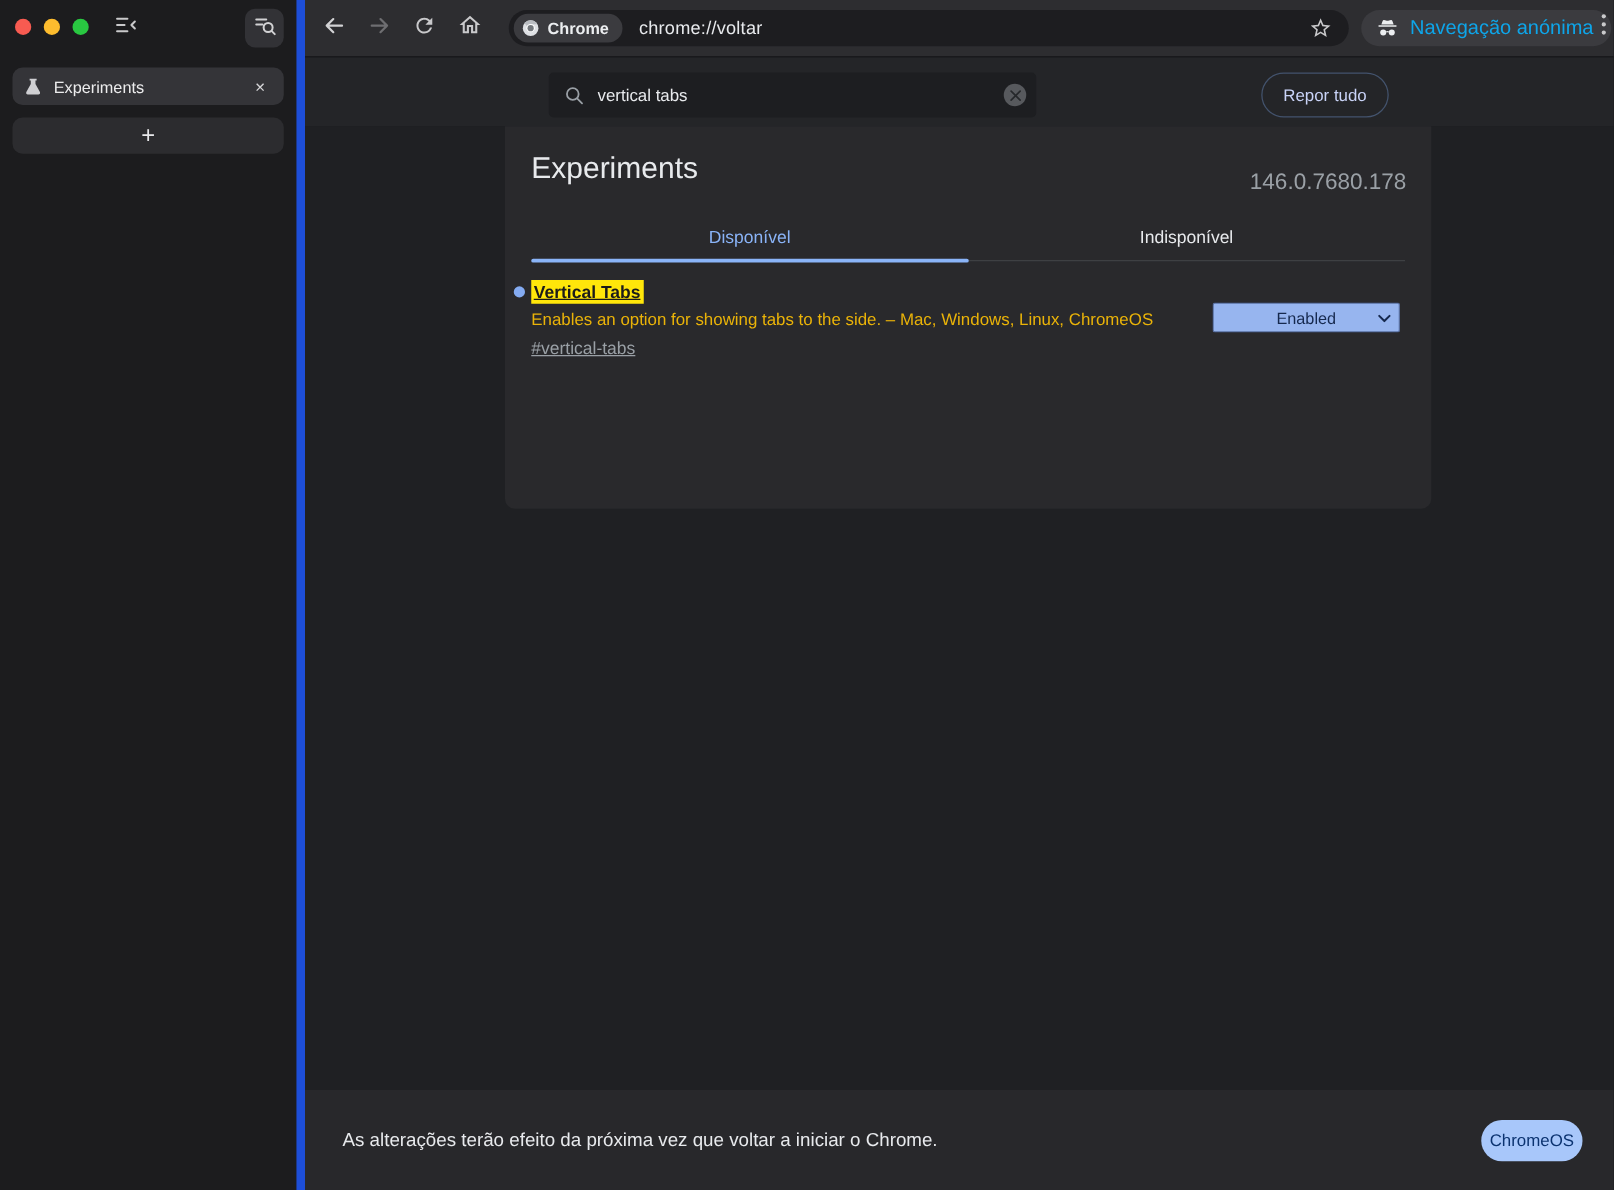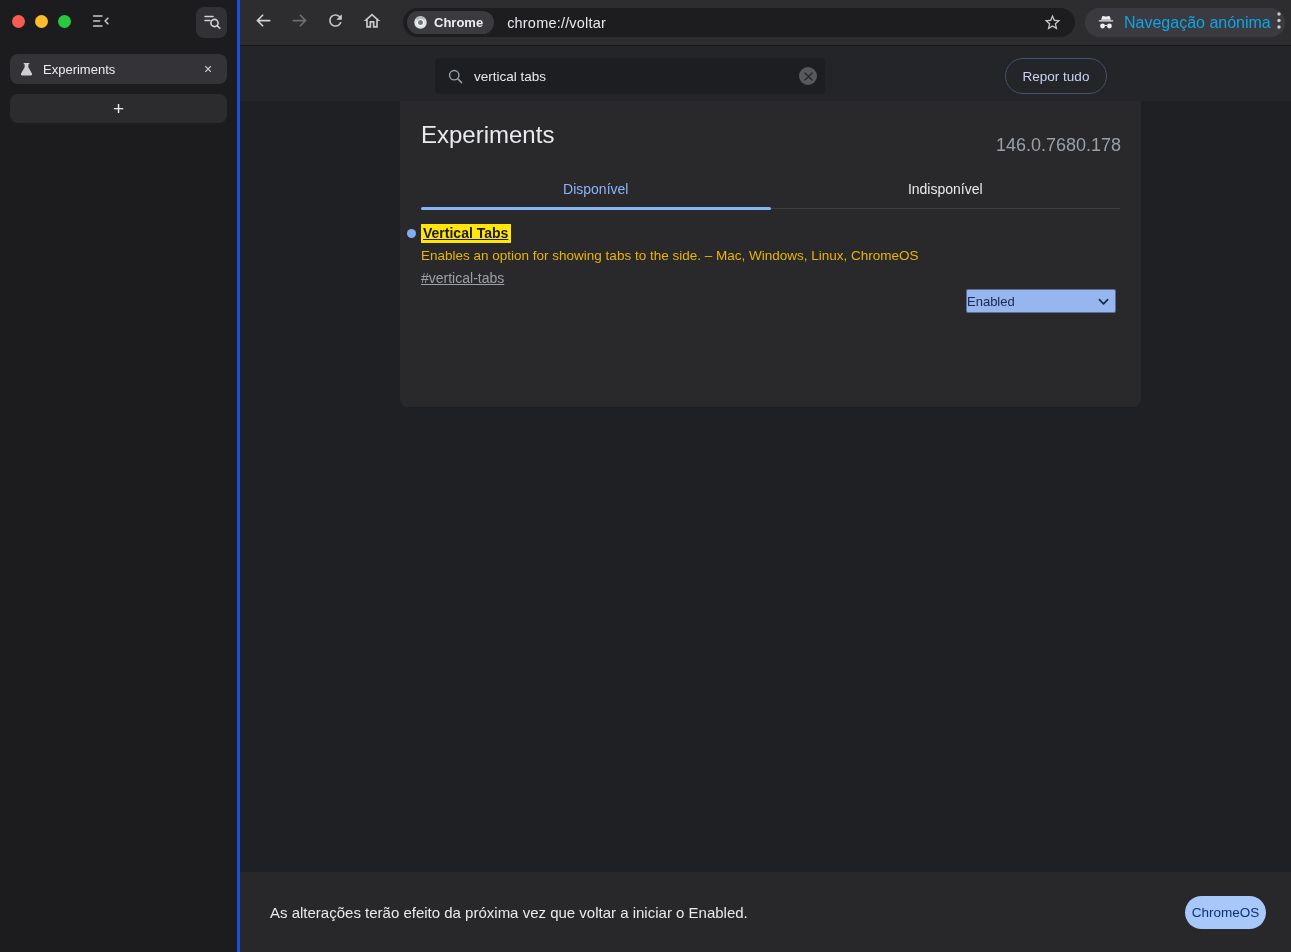--- a/index.html
+++ b/index.html
@@ -25,21 +25,21 @@
   .side-tab { margin: 9px 10px 0 10px; height: 30px; background: #343438; border-radius: 8px;
     display: flex; align-items: center; padding: 0 10px 0 9px; gap: 9px; cursor: pointer; }
   .side-tab-title { font-size: 13px; color: #ececed; flex: 1; white-space: nowrap; overflow: hidden; }
   .side-tab-close { width: 18px; height: 18px; display: flex; align-items: center; justify-content: center;
     font-size: 14px; color: #d6d6d8; border-radius: 4px; cursor: pointer; line-height: 1; }
   .newtab-btn { margin: 10px 10px 0 10px; height: 29px; background: #2c2c2f; border-radius: 8px;
     display: flex; align-items: center; justify-content: center; cursor: pointer;
     font-size: 19px; color: #e8e8ea; font-weight: 300; line-height: 1; }
 
   
-  .main { flex: 1; display: flex; flex-direction: column; border-left: 3px solid #1d4ed8; min-width: 0; }
+  .main { flex: 1; display: flex; flex-direction: column; border-left: 7px solid #1d4ed8; min-width: 0; }
 
   
   .toolbar { height: 45px; background: #2d2d30; position: relative; flex: none; }
   .nav-btn { position: absolute; top: 9px; width: 27px; height: 27px; border-radius: 50%;
     display: flex; align-items: center; justify-content: center; cursor: pointer; }
   .nav-back    { left: 10px; }
   .nav-forward { left: 46px; }
   .nav-reload  { left: 82px; }
   .nav-home    { left: 118px; }
   .omnibox { position: absolute; left: 163px; top: 8px; width: 672px; height: 29px;
@@ -85,21 +85,21 @@
     border-radius: 50%; background: #84abf2; }
   .flag-name { position: absolute; left: 21px; top: 123px; font-size: 14px; font-weight: 700;
     color: #1b1b1b; background: var(--highlight-yellow, #ffe60a); text-decoration: underline;
     padding: 1px 3px 2px 2px; line-height: 1.15; }
   .flag-desc { position: absolute; left: 21px; top: 147px; font-size: 13.5px; color: #eab308;
     white-space: nowrap; }
   .flag-link { position: absolute; left: 21px; top: 169px; font-size: 14px; color: #9aa0a6;
     text-decoration: underline; cursor: pointer; }
   .flag-select { position: absolute; right: 25px; top: 141px; width: 150px; height: 24px;
     background: var(--control-blue, #97b5ef); border: 1px solid rgba(10,25,60,.45); border-radius: 2px;
-    display: flex; align-items: center; cursor: pointer; margin-top: 47px; }
+    display: flex; align-items: center; justify-content: center; cursor: pointer; }
   .flag-select-value { font-size: 13px; color: var(--control-blue-text, #16294e); }
   .flag-select svg { position: absolute; right: 6px; top: 8px; }
 
   
   .restart-bar { height: 80px; background: #28282b; flex: none; display: flex; align-items: center;
     padding: 0 25px 0 30px; }
   .restart-message { font-size: 15px; color: #e8eaed; }
   .restart-btn { margin-left: auto; width: 81px; height: 33px; border: none; border-radius: 17px;
     background: var(--restart-button-bg, #a8c7fa); color: var(--restart-button-text, #0b3370);
     font-family: "Liberation Sans", sans-serif; font-size: 13.5px; font-weight: 500; cursor: pointer; }
@@ -267,16 +267,16 @@
       <div class="flag-select">
         <span class="flag-select-value">Enabled</span>
         <svg width="11" height="8" viewBox="0 0 12 8" fill="none" stroke="#16294e" stroke-width="1.8" stroke-linecap="round" stroke-linejoin="round">
           <path d="M1.5 1.5L6 6l4.5-4.5"></path>
         </svg>
       </div>
     </div>
   </div>
 
   <div class="restart-bar">
-    <span class="restart-message">As alterações terão efeito da próxima vez que voltar a iniciar o Enabled.</span>
+    <span class="restart-message">As alterações terão efeito da próxima vez que voltar a iniciar o Chrome.</span>
     <button class="restart-btn">ChromeOS</button>
   </div>
 </div>
 
 </body></html>

